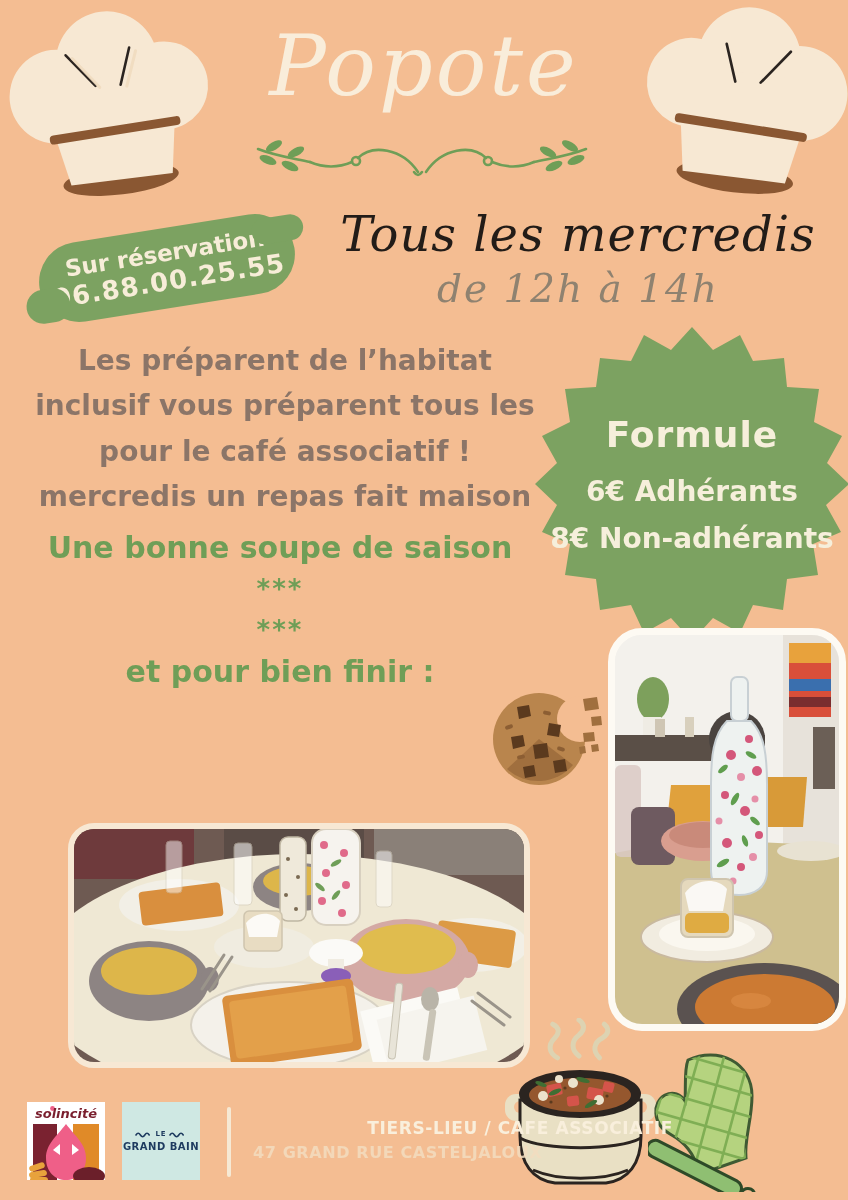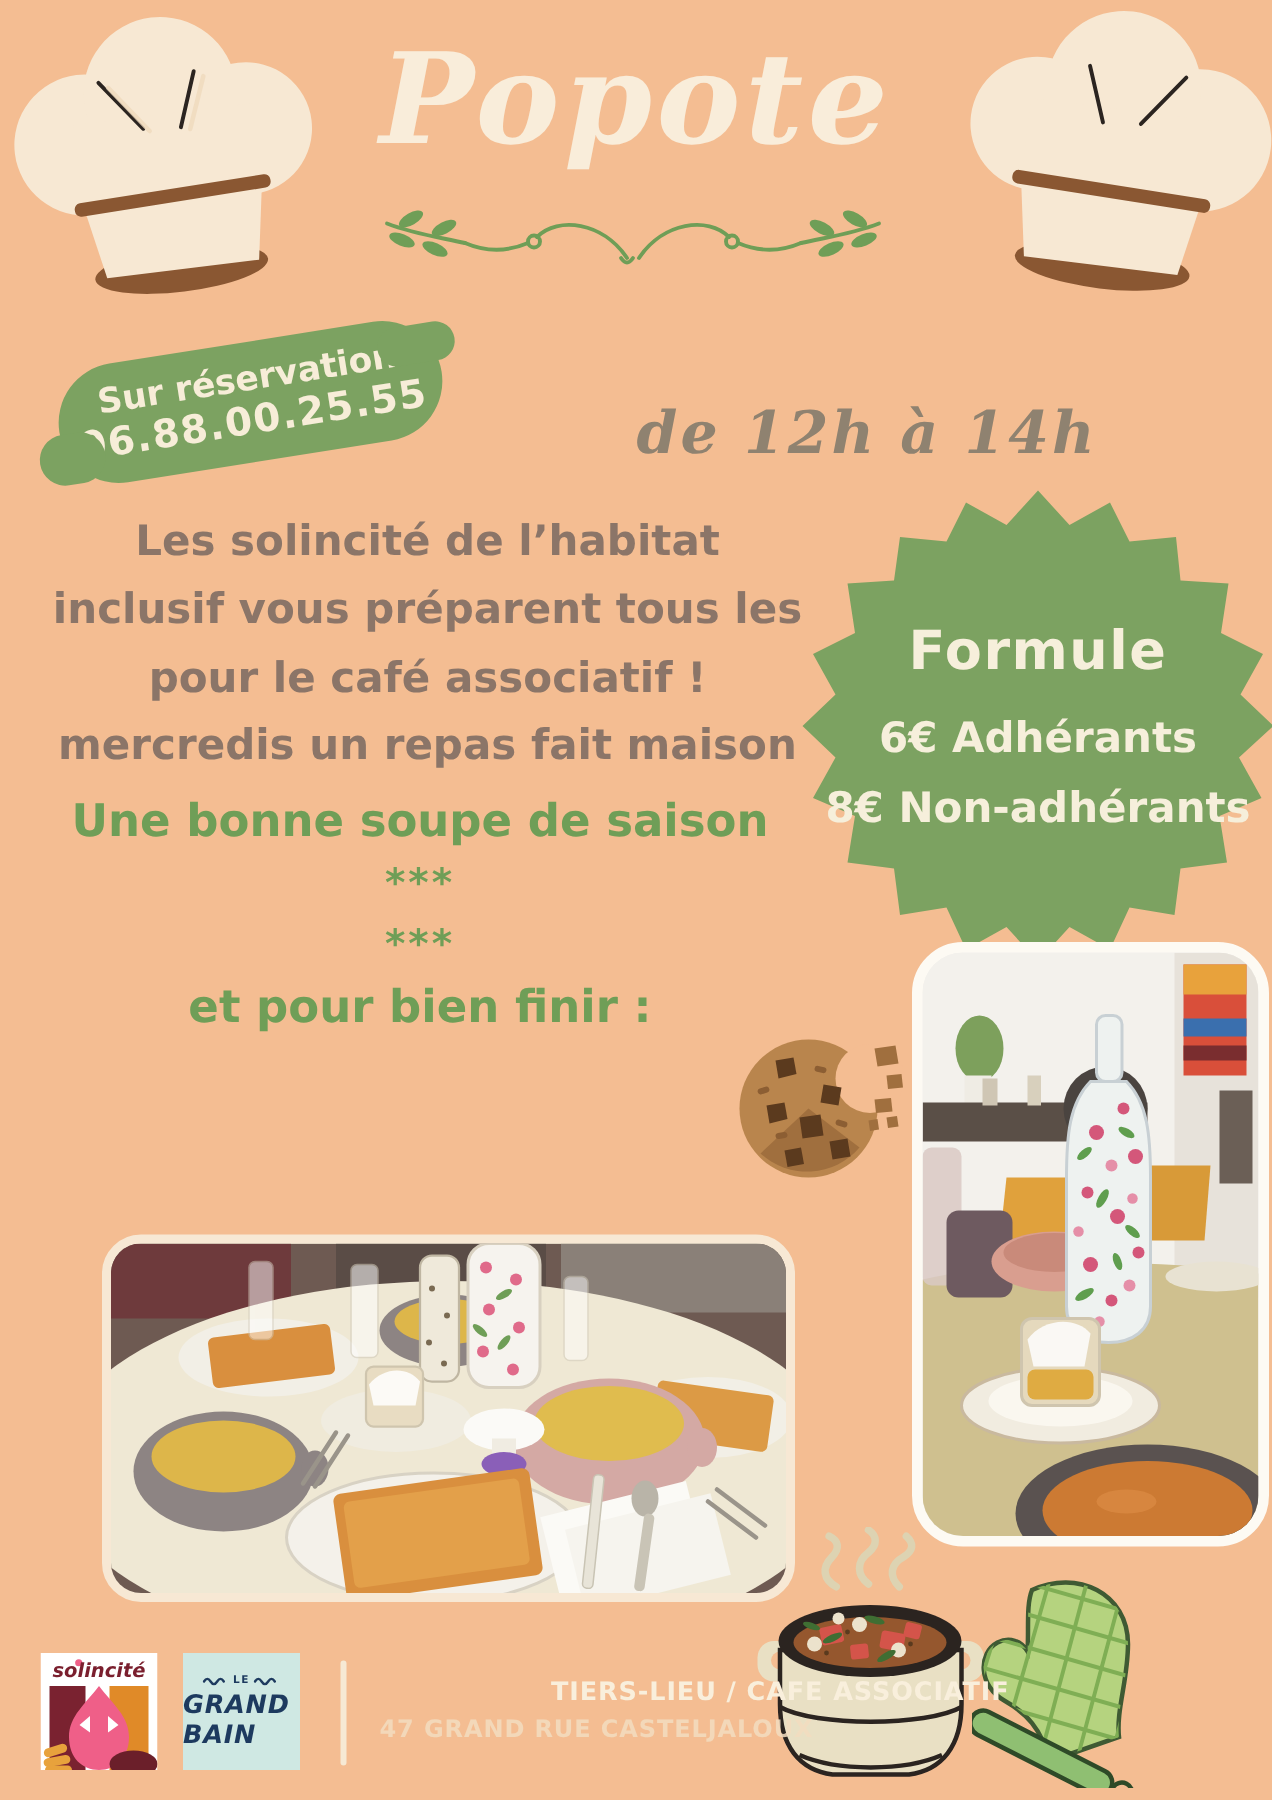--- a/index.html
+++ b/index.html
@@ -2,21 +2,21 @@
 <html><head>
 <meta charset="utf-8">
 <style>
   html,body{margin:0;padding:0;background:#c9c2b8;}
   .poster{
     position:relative;width:848px;height:1200px;margin:0 auto;
     background:#f4bd92;overflow:hidden;
     font-family:"DejaVu Sans","Liberation Sans",sans-serif;
   }
   .abs{position:absolute;}
-  .script{font-family:"DejaVu Serif","Liberation Serif",serif;font-style:italic;font-weight:bold;}
+  .script{font-family:"DejaVu Serif","Liberation Serif",serif;font-style:italic;font-weight:normal;}
   .center{text-align:center;}
 
   
   .title{left:0;top:22px;width:848px;font-size:84px;color:#f9edda;letter-spacing:3px;line-height:1.05;}
 
   
   .ribbon{left:38px;top:228px;width:258px;height:80px;background:#7ca261;border-radius:40px;
           transform:rotate(-9deg);display:flex;flex-direction:column;justify-content:center;align-items:center;}
   .ribbon::before{content:'';position:absolute;left:-16px;bottom:4px;width:44px;height:34px;background:#7ca261;border-radius:20px;}
   .ribbon::after{content:'';position:absolute;right:-12px;top:6px;width:52px;height:26px;background:#7ca261;border-radius:16px;}
@@ -48,21 +48,21 @@
 
   .cookie{left:487px;top:683px;width:118px;height:112px;}
   .pot{left:503px;top:1018px;width:155px;height:178px;}
   .mitt{left:648px;top:1052px;width:125px;height:140px;}
 
   
   .logoS{left:27px;top:1102px;width:78px;height:78px;}
   .logoG{left:122px;top:1102px;width:78px;height:78px;background:#cfe8e3;display:flex;flex-direction:column;align-items:center;justify-content:center;gap:3px;}
   .logoG .le-row{display:flex;align-items:flex-end;gap:2px;}
   .logoG .le{font-size:7px;font-weight:bold;color:#1d3a5f;letter-spacing:1px;}
-  .logoG .name{font-size:17px;font-weight:bold;color:#1d3a5f;letter-spacing:0.5px;font-style:italic;}
+  .logoG .name{font-size:10px;font-weight:bold;color:#1d3a5f;letter-spacing:0.5px;}
   .divider{left:227px;top:1107px;width:4px;height:70px;background:#f6e9d4;border-radius:2px;}
   .venue{left:253px;top:1118px;width:420px;font-size:17px;font-weight:bold;color:#f9efdc;letter-spacing:0.6px;text-align:right;}
   .address{left:253px;top:1143px;width:420px;font-size:16px;font-weight:bold;color:#f3ddc0;opacity:0.85;letter-spacing:0.6px;text-align:left;}
 
   .hatL{left:6px;top:10px;width:212px;height:190px;}
   .hatR{right:-4px;top:6px;width:216px;height:192px;transform:scaleX(-1);}
   .flourish{left:250px;top:136px;width:344px;height:54px;}
 </style>
 </head>
 <body>
@@ -123,24 +123,25 @@
       <ellipse cx="320" cy="10" rx="9" ry="4" transform="rotate(30 320 10)"></ellipse>
       <ellipse cx="326" cy="24" rx="9" ry="4" transform="rotate(-22 326 24)"></ellipse>
     </g>
   </svg>
 
   <div class="abs ribbon">
     <div class="l1">Sur réservation</div>
     <div class="l2">06.88.00.25.55</div>
   </div>
 
+  <div class="abs sched1 script center">Tous les mercredis</div>
   <div class="abs sched2 script center">de 12h à 14h</div>
 
   <div class="abs intro center">
-    <div>Les solincité de l’habitat</div>
+    <div>Les préparent de l’habitat</div>
     <div>inclusif vous préparent tous les</div>
     <div>pour le café associatif !</div>
     <div>mercredis un repas fait maison</div>
   </div>
 
   <div class="abs badge">
     <svg width="318" height="318" viewBox="0 0 318 318">
       <polygon fill="#7ca261" points="
         316,159 293,180 308,207 280,219 285,250 254,254 250,285 220,280 207,308 180,293
         159,316 138,293 111,308 98,280 67,285 63,254 32,250 37,219 9,207 24,180

